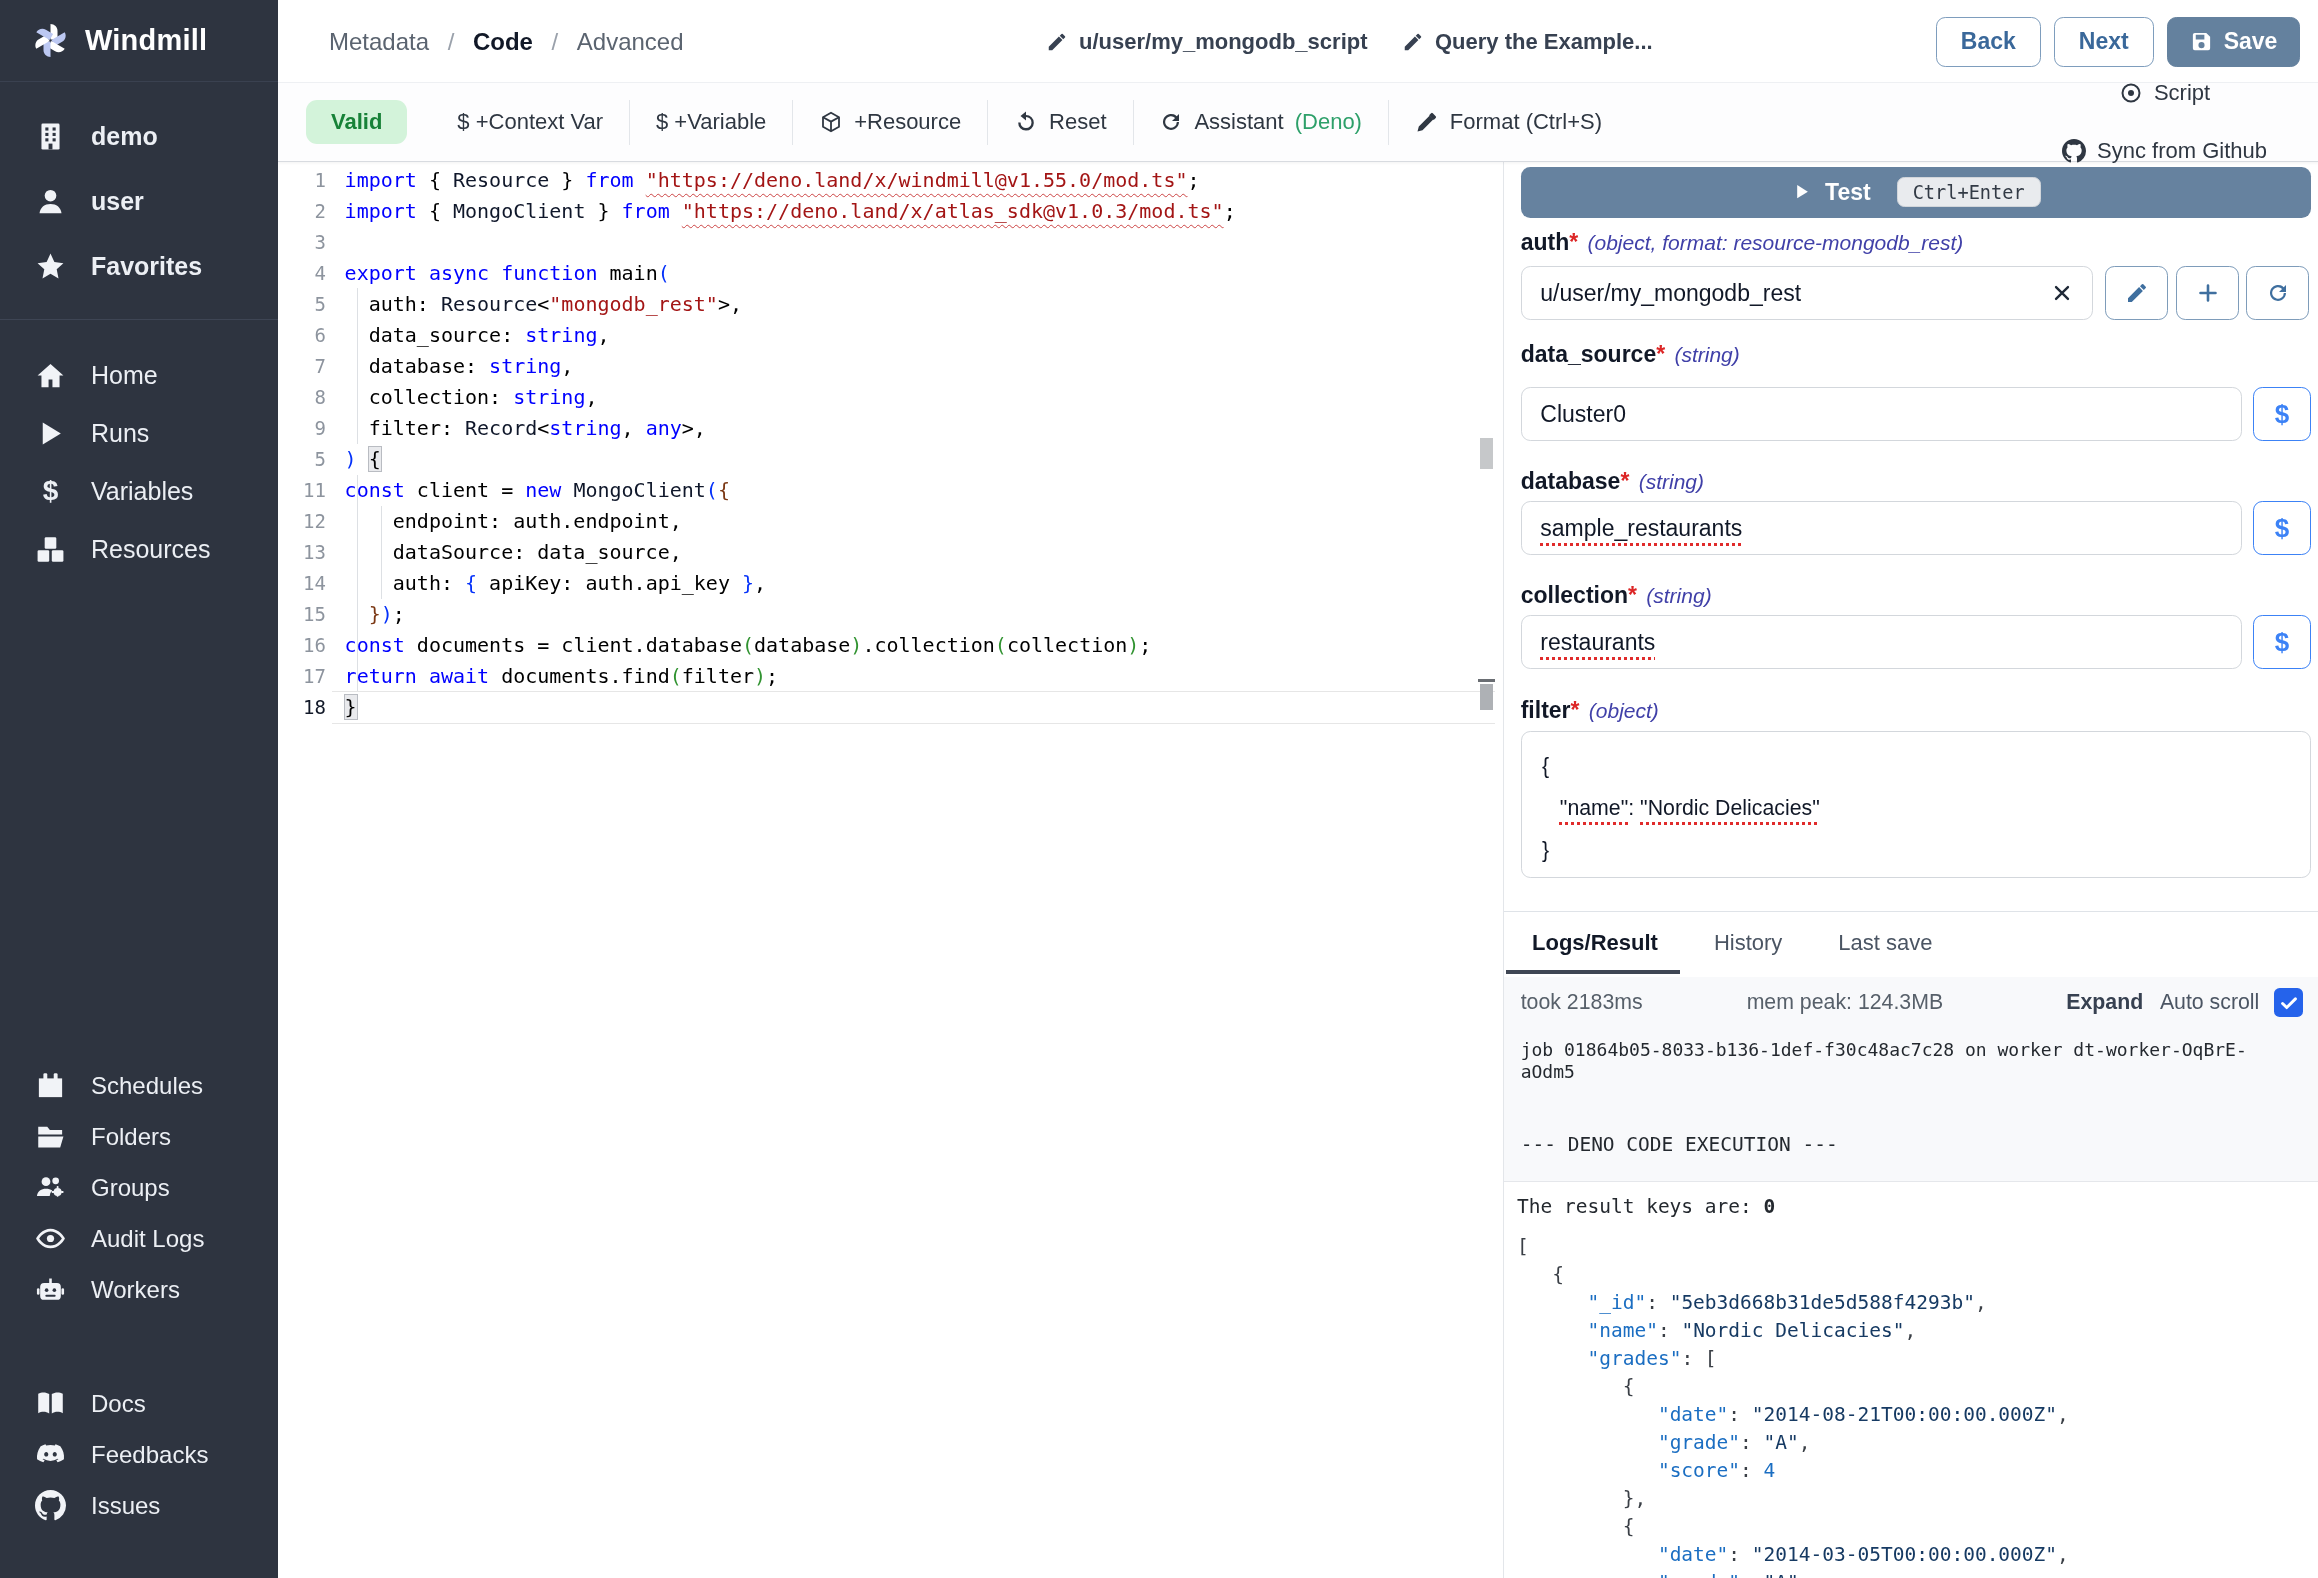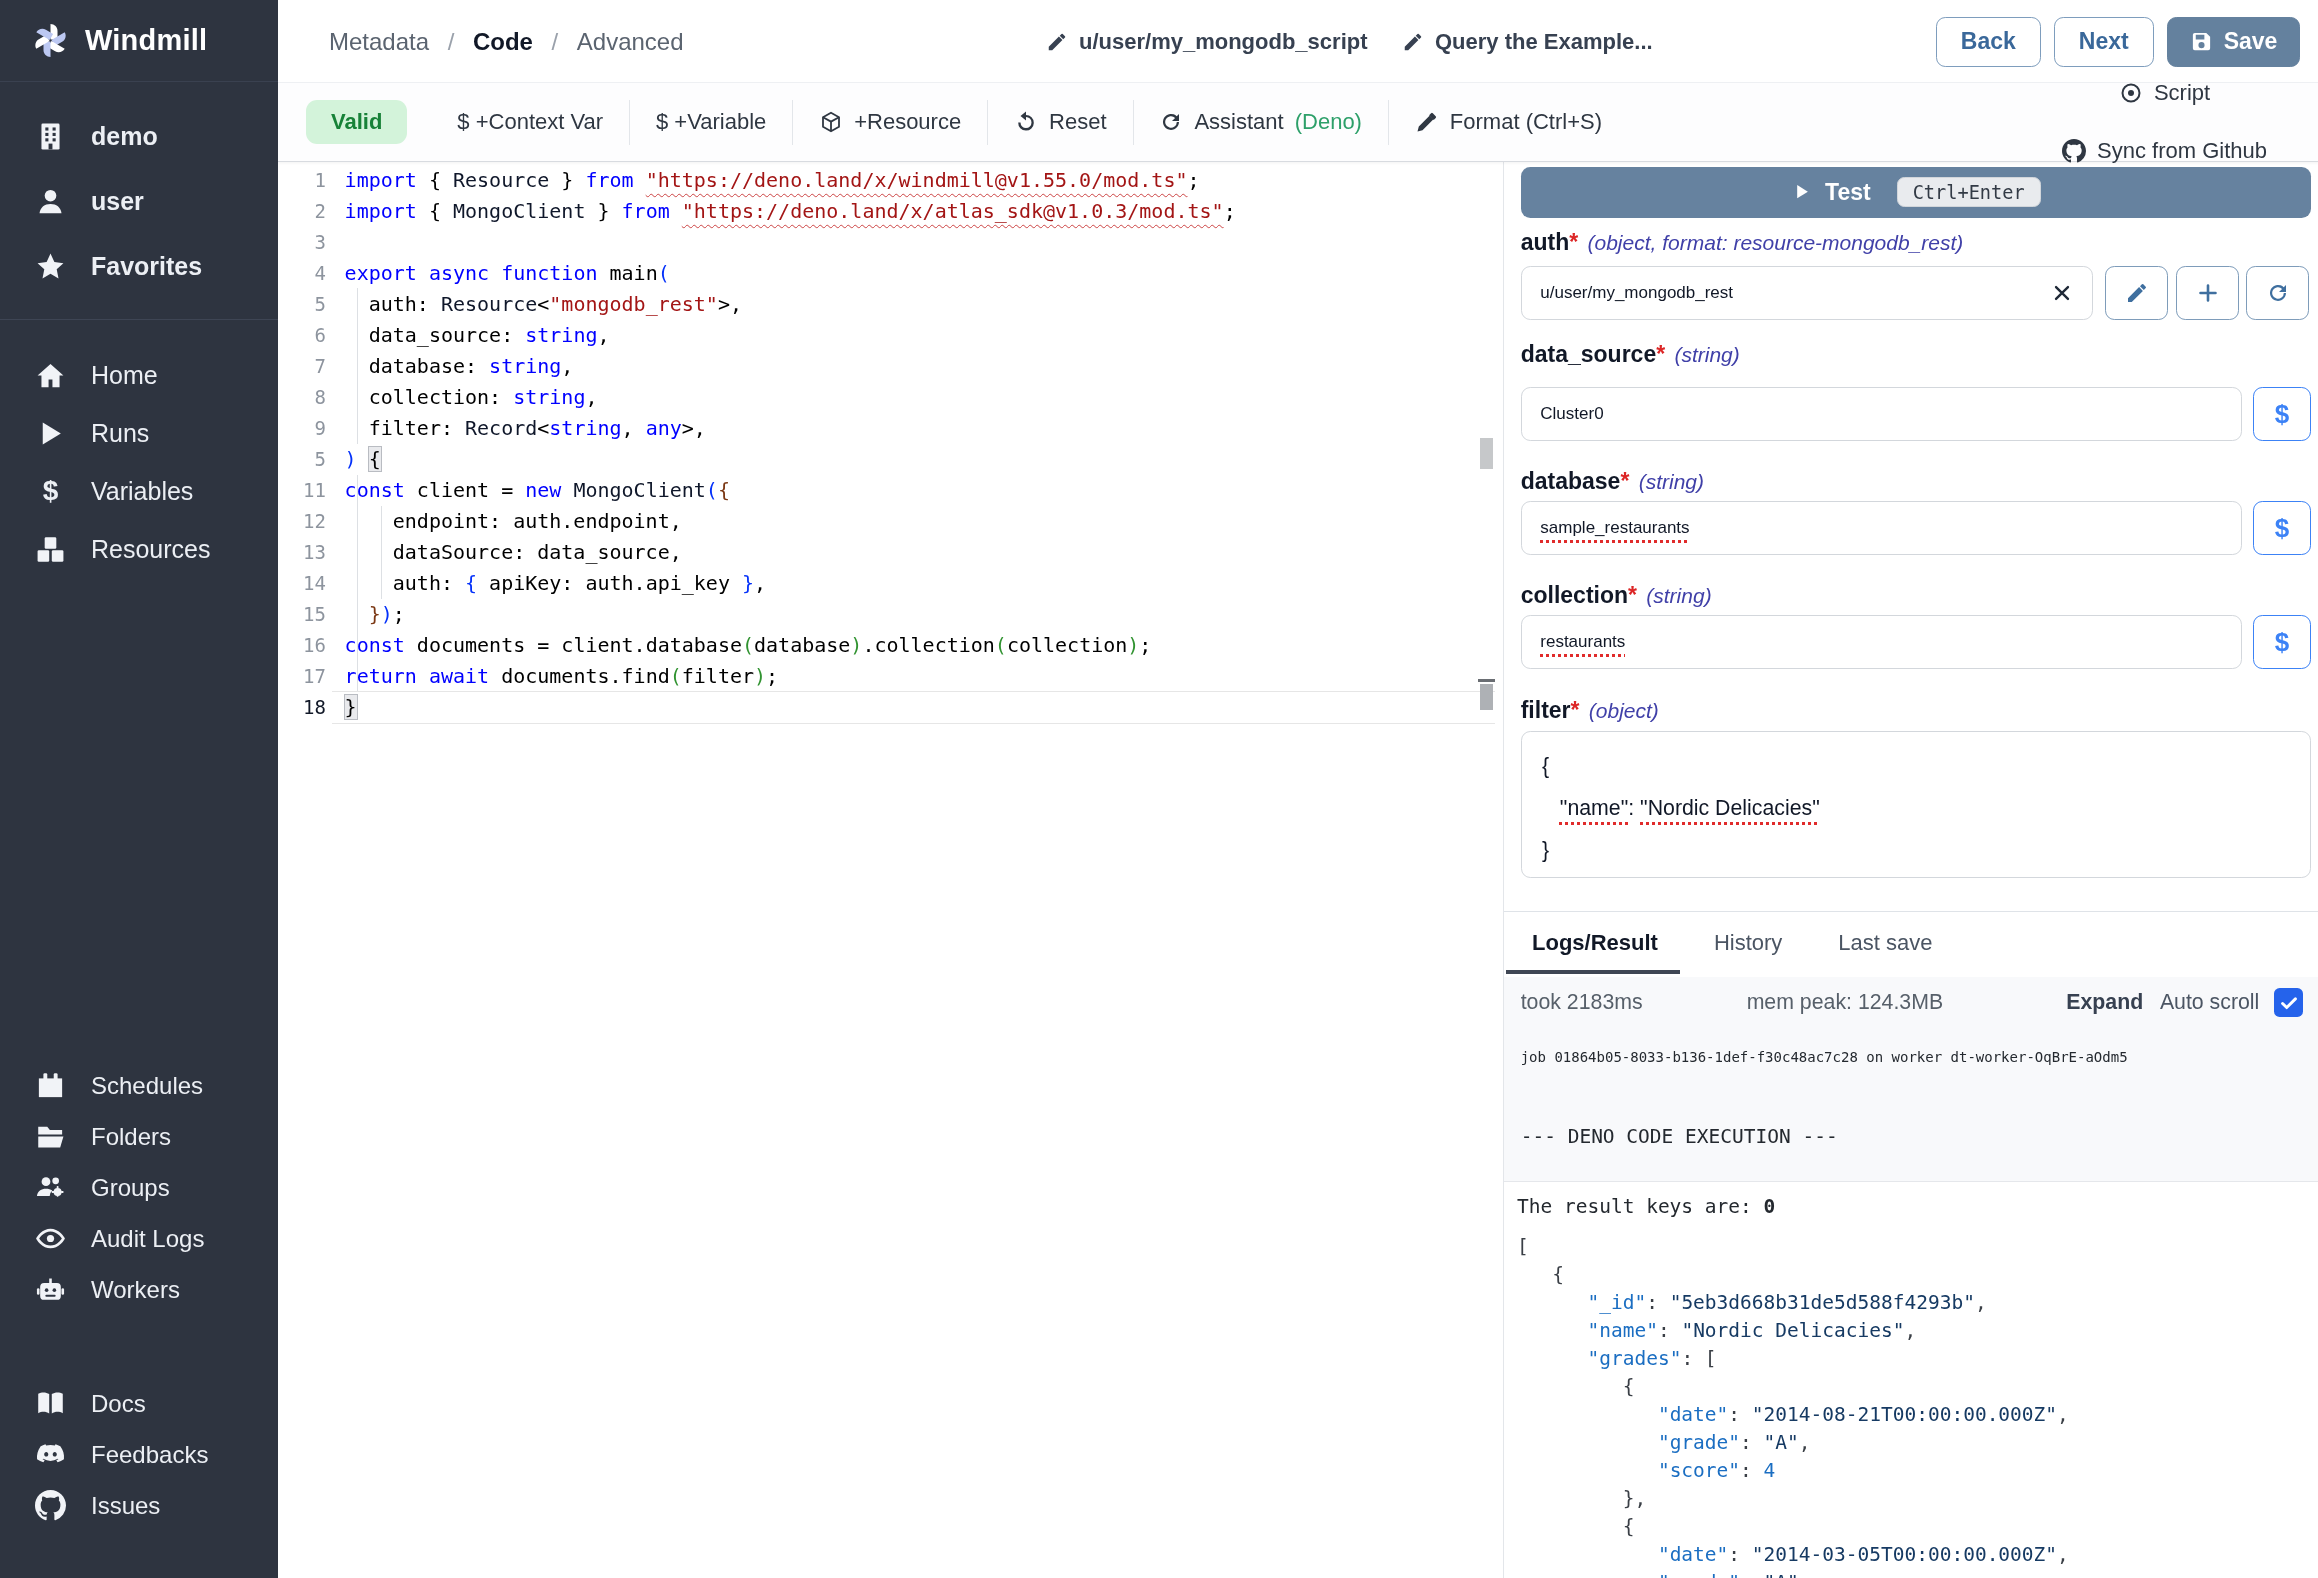--- a/index.html
+++ b/index.html
@@ -91,21 +91,21 @@
     justify-content:center; gap:13px; cursor:pointer; color:#fff; font-family:inherit; }
   .test-btn .ic { width:21.3px; height:21.3px; color:#fff; }
   .test-btn .ic svg { width:100%; height:100%; }
   .test-label { font-size:23px; font-weight:bold; }
   .kbd { margin-left:13px; background:#e9ebee; border:0.9px solid #d2d6db; border-radius:7.4px;
     padding:3.7px 15px; font-size:18.6px; color:#323a45; font-family:"DejaVu Sans Mono", monospace; }
   .flabel { position:absolute; left:16.7px; font-size:23px; color:#111827; font-weight:bold; }
   .fstar { color:#dc2626; }
   .ftype { color:#4040a8; font-style:italic; font-weight:500; font-size:21px; margin-left:9.3px; }
   .tinput { position:absolute; left:16.7px; height:54px; border:0.9px solid #d3d7dc; border-radius:9.3px;
-    background:#fff; display:flex; align-items:center; padding:0 18.6px; font-size:17px;
+    background:#fff; display:flex; align-items:center; padding:0 18.6px; font-size:23px;
     color:#111827; cursor:text; }
   .misspell { text-decoration:underline dotted #e02b2b 2.8px; text-underline-offset:6.5px; }
   .xbtn { margin-left:auto; width:22px; height:22px; color:#1f2937; cursor:pointer; }
   .xbtn svg { width:100%; height:100%; }
   .sqbtn { position:absolute; width:63px; height:54px; border-radius:9.3px; background:#fff;
     border:1.4px solid #7e9cba; color:#3f6f9f; display:flex; align-items:center;
     justify-content:center; cursor:pointer; }
   .sqbtn .ic { width:24px; height:24px; } .sqbtn .ic svg { width:100%; height:100%; }
   .dbtn { position:absolute; left:749px; width:58px; height:54px; border-radius:9.3px;
     background:#fff; border:1.9px solid #3c82f6; color:#3c82f6; font-size:26px; font-weight:bold;
@@ -120,21 +120,21 @@
   .tab-underline { position:absolute; left:1.9px; top:58px; width:174px; height:3.7px; background:#3f4754; }
   .logs-box { position:absolute; left:0; top:815px; width:816px; height:205px; background:#f8f9fb;
     border-bottom:0.9px solid #e5e7eb; padding:11px 16.7px; }
   .meta-row { display:flex; align-items:center; font-size:21.3px; color:#57606a; }
   .meta-mem { margin-left:104px; }
   .meta-expand { margin-left:auto; font-weight:bold; color:#374151; cursor:pointer; }
   .meta-auto { margin-left:16.7px; color:#4b5563; }
   .cbx { margin-left:15px; width:29px; height:29px; background:#2563eb; border-radius:5.6px;
     cursor:pointer; display:flex; align-items:center; justify-content:center; }
   .cbx svg { width:22px; height:22px; }
-  .job-line { margin-top:22px; font-size:14px; line-height:36px; color:#24292f;
+  .job-line { margin-top:22px; font-size:18px; line-height:22px; color:#24292f;
     font-family:"DejaVu Sans Mono", monospace; white-space:pre-wrap; width:779px; }
   .exec-line { margin-top:50px; font-size:19.5px; color:#24292f; font-family:"DejaVu Sans Mono", monospace; }
   .result-box { position:absolute; left:0; top:1020px; width:816px; bottom:0; padding:13px; }
   .result-intro { font-size:19.5px; color:#24292f; font-family:"DejaVu Sans Mono", monospace; margin-bottom:15px; }
   .result-intro b { font-weight:bold; }
   .rjson div { font:19.5px/28px "DejaVu Sans Mono", monospace; white-space:pre; }
   .rk-pu { color:#3a3f46; } .rk-key { color:#1b6ec2; } .rk-sv { color:#163a63; } .rk-nv { color:#1b6ec2; }
 </style>
 </head>
 <body>

